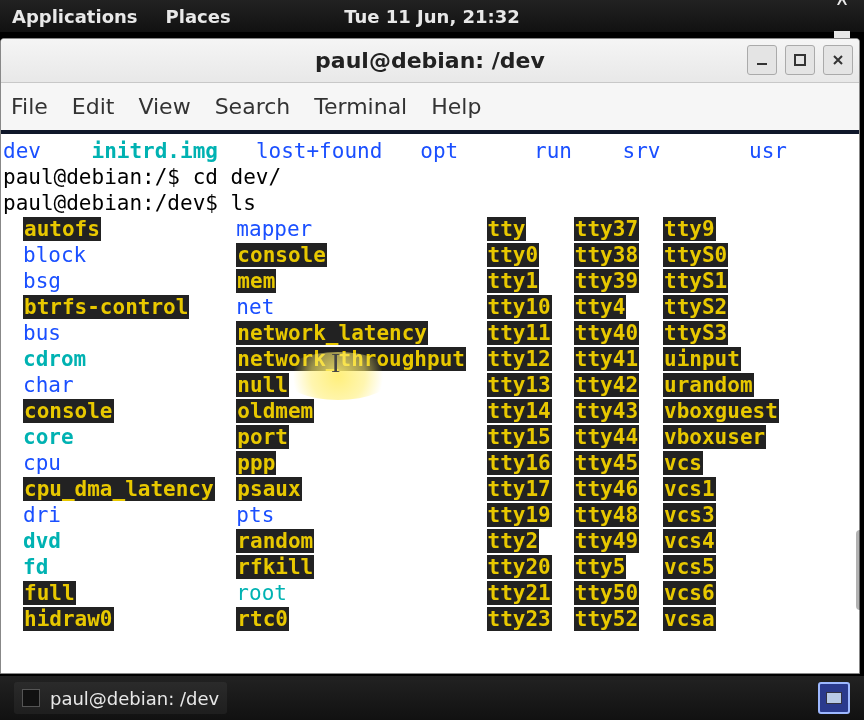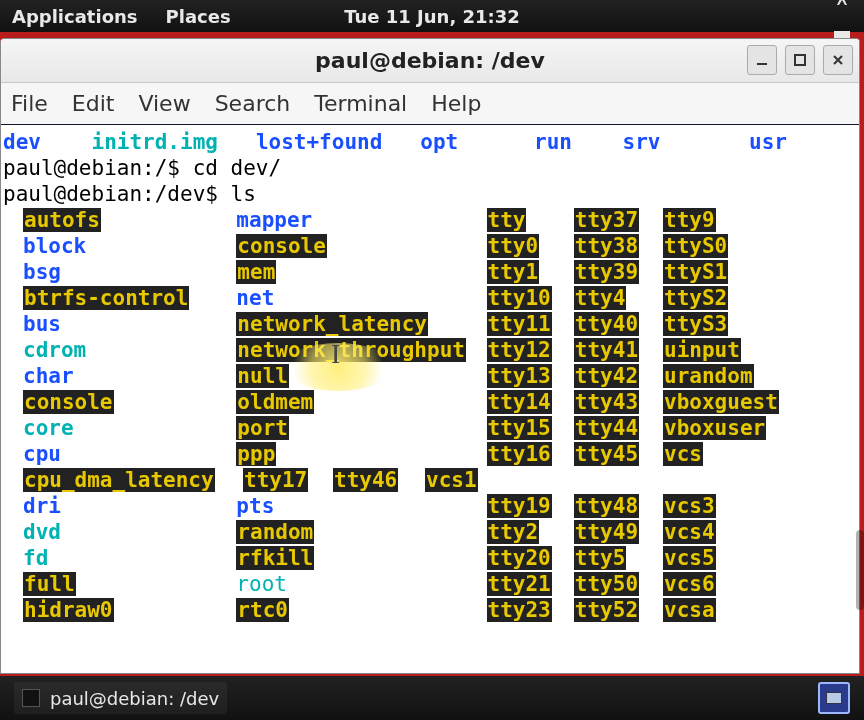--- a/index.html
+++ b/index.html
@@ -5,21 +5,21 @@
   * { box-sizing: border-box; }
   html, body {
     margin: 0; padding: 0;
     width: 864px; height: 720px;
     overflow: hidden;
     font-family: "DejaVu Sans", sans-serif;
     background: #3a3a3a;
   }
   .desktop {
     width: 864px; height: 720px;
-    background: #b91c1c;
+    background: #000000;
     position: relative;
     padding-left: 24px;
   }
   
   .top-panel {
     position: absolute; top: 0; left: 0; right: 0;
     height: 32px;
     background: linear-gradient(#222, #111);
     color: #e8e8e8;
     display: flex; align-items: center;
@@ -58,23 +58,23 @@
     width:30px; height:30px;
     background: #e4e4e4;
     border: 1px solid #aaa;
     border-radius:3px;
     display:flex; align-items:center; justify-content:center;
     font-size: 14px;
     color:#333;
     cursor:pointer;
   }
   .menubar {
-    height: 42px;
+    height: 51px;
     background: #f6f6f6;
-    border-bottom: 1px solid #0f172a;
+    border-bottom: 4px solid #0f172a;
     display:flex; align-items:center;
     gap: 24px;
     padding: 0 10px;
     font-size: 22px;
     color:#333;
   }
   .menubar span { cursor:pointer; }
   .terminal {
     flex: 1;
     background: #fff;
@@ -86,21 +86,21 @@
     overflow:hidden;
     position:relative;
   }
   .term-row { white-space: pre; }
   .col-row { display:flex; white-space: pre; }
   .c1 { width: 220px; margin-left: 20px; }
   .c2 { width: 258px; }
   .c3 { width: 90px; }
   .c4 { width: 92px; }
   .c5 { width: 200px; }
-  .dir { color:#1a4fff; font-weight:bold; }
+  .dir { color:#1a4fff; font-weight:normal; }
   .link-cyan { color:#00b2b2; font-weight:bold; }
   .cyan-plain { color:#00b2b2; }
   .hl { background:#222; color:#e8c800; font-weight:bold; padding:0 1px; }
   .plain { color:#000; }
   .highlight-spot {
     position:absolute;
     left: 282px; top: 218px;
     width: 110px; height: 48px;
     background: radial-gradient(circle, rgba(255,238,110,.9) 0%, rgba(255,238,110,.55) 45%, rgba(255,238,110,0) 75%);
     pointer-events:none;
@@ -238,21 +238,21 @@
           <div class="col-row"><span class="c1"><span class="hl">autofs</span></span><span class="c2"><span class="dir">mapper</span></span><span class="c3"><span class="hl">tty</span></span><span class="c4"><span class="hl">tty37</span></span><span class="c5"><span class="hl">tty9</span></span></div>
           <div class="col-row"><span class="c1"><span class="dir">block</span></span><span class="c2"><span class="hl">console</span></span><span class="c3"><span class="hl">tty0</span></span><span class="c4"><span class="hl">tty38</span></span><span class="c5"><span class="hl">ttyS0</span></span></div>
           <div class="col-row"><span class="c1"><span class="dir">bsg</span></span><span class="c2"><span class="hl">mem</span></span><span class="c3"><span class="hl">tty1</span></span><span class="c4"><span class="hl">tty39</span></span><span class="c5"><span class="hl">ttyS1</span></span></div>
           <div class="col-row"><span class="c1"><span class="hl">btrfs-control</span></span><span class="c2"><span class="dir">net</span></span><span class="c3"><span class="hl">tty10</span></span><span class="c4"><span class="hl">tty4</span></span><span class="c5"><span class="hl">ttyS2</span></span></div>
           <div class="col-row"><span class="c1"><span class="dir">bus</span></span><span class="c2"><span class="hl">network_latency</span></span><span class="c3"><span class="hl">tty11</span></span><span class="c4"><span class="hl">tty40</span></span><span class="c5"><span class="hl">ttyS3</span></span></div>
           <div class="col-row"><span class="c1"><span class="link-cyan">cdrom</span></span><span class="c2"><span class="hl">network_throughput</span></span><span class="c3"><span class="hl">tty12</span></span><span class="c4"><span class="hl">tty41</span></span><span class="c5"><span class="hl">uinput</span></span></div>
           <div class="col-row"><span class="c1"><span class="dir">char</span></span><span class="c2"><span class="hl">null</span></span><span class="c3"><span class="hl">tty13</span></span><span class="c4"><span class="hl">tty42</span></span><span class="c5"><span class="hl">urandom</span></span></div>
           <div class="col-row"><span class="c1"><span class="hl">console</span></span><span class="c2"><span class="hl">oldmem</span></span><span class="c3"><span class="hl">tty14</span></span><span class="c4"><span class="hl">tty43</span></span><span class="c5"><span class="hl">vboxguest</span></span></div>
           <div class="col-row"><span class="c1"><span class="link-cyan">core</span></span><span class="c2"><span class="hl">port</span></span><span class="c3"><span class="hl">tty15</span></span><span class="c4"><span class="hl">tty44</span></span><span class="c5"><span class="hl">vboxuser</span></span></div>
           <div class="col-row"><span class="c1"><span class="dir">cpu</span></span><span class="c2"><span class="hl">ppp</span></span><span class="c3"><span class="hl">tty16</span></span><span class="c4"><span class="hl">tty45</span></span><span class="c5"><span class="hl">vcs</span></span></div>
-          <div class="col-row"><span class="c1"><span class="hl">cpu_dma_latency</span></span><span class="c3"><span class="hl">tty17</span></span><span class="c4"><span class="hl">tty46</span></span><span class="c5"><span class="hl">vcs1</span></span></div>
+          <div class="col-row"><span class="c1"><span class="hl">cpu_dma_latency</span></span><span class="c2"><span class="hl">psaux</span></span><span class="c3"><span class="hl">tty17</span></span><span class="c4"><span class="hl">tty46</span></span><span class="c5"><span class="hl">vcs1</span></span></div>
           <div class="col-row"><span class="c1"><span class="dir">dri</span></span><span class="c2"><span class="dir">pts</span></span><span class="c3"><span class="hl">tty19</span></span><span class="c4"><span class="hl">tty48</span></span><span class="c5"><span class="hl">vcs3</span></span></div>
           <div class="col-row"><span class="c1"><span class="link-cyan">dvd</span></span><span class="c2"><span class="hl">random</span></span><span class="c3"><span class="hl">tty2</span></span><span class="c4"><span class="hl">tty49</span></span><span class="c5"><span class="hl">vcs4</span></span></div>
           <div class="col-row"><span class="c1"><span class="link-cyan">fd</span></span><span class="c2"><span class="hl">rfkill</span></span><span class="c3"><span class="hl">tty20</span></span><span class="c4"><span class="hl">tty5</span></span><span class="c5"><span class="hl">vcs5</span></span></div>
           <div class="col-row"><span class="c1"><span class="hl">full</span></span><span class="c2"><span class="cyan-plain">root</span></span><span class="c3"><span class="hl">tty21</span></span><span class="c4"><span class="hl">tty50</span></span><span class="c5"><span class="hl">vcs6</span></span></div>
           <div class="col-row"><span class="c1"><span class="hl">hidraw0</span></span><span class="c2"><span class="hl">rtc0</span></span><span class="c3"><span class="hl">tty23</span></span><span class="c4"><span class="hl">tty52</span></span><span class="c5"><span class="hl">vcsa</span></span></div>
         </div>
       <div class="highlight-spot"></div>
       <div class="text-cursor"></div>
     </div>
   </div>

